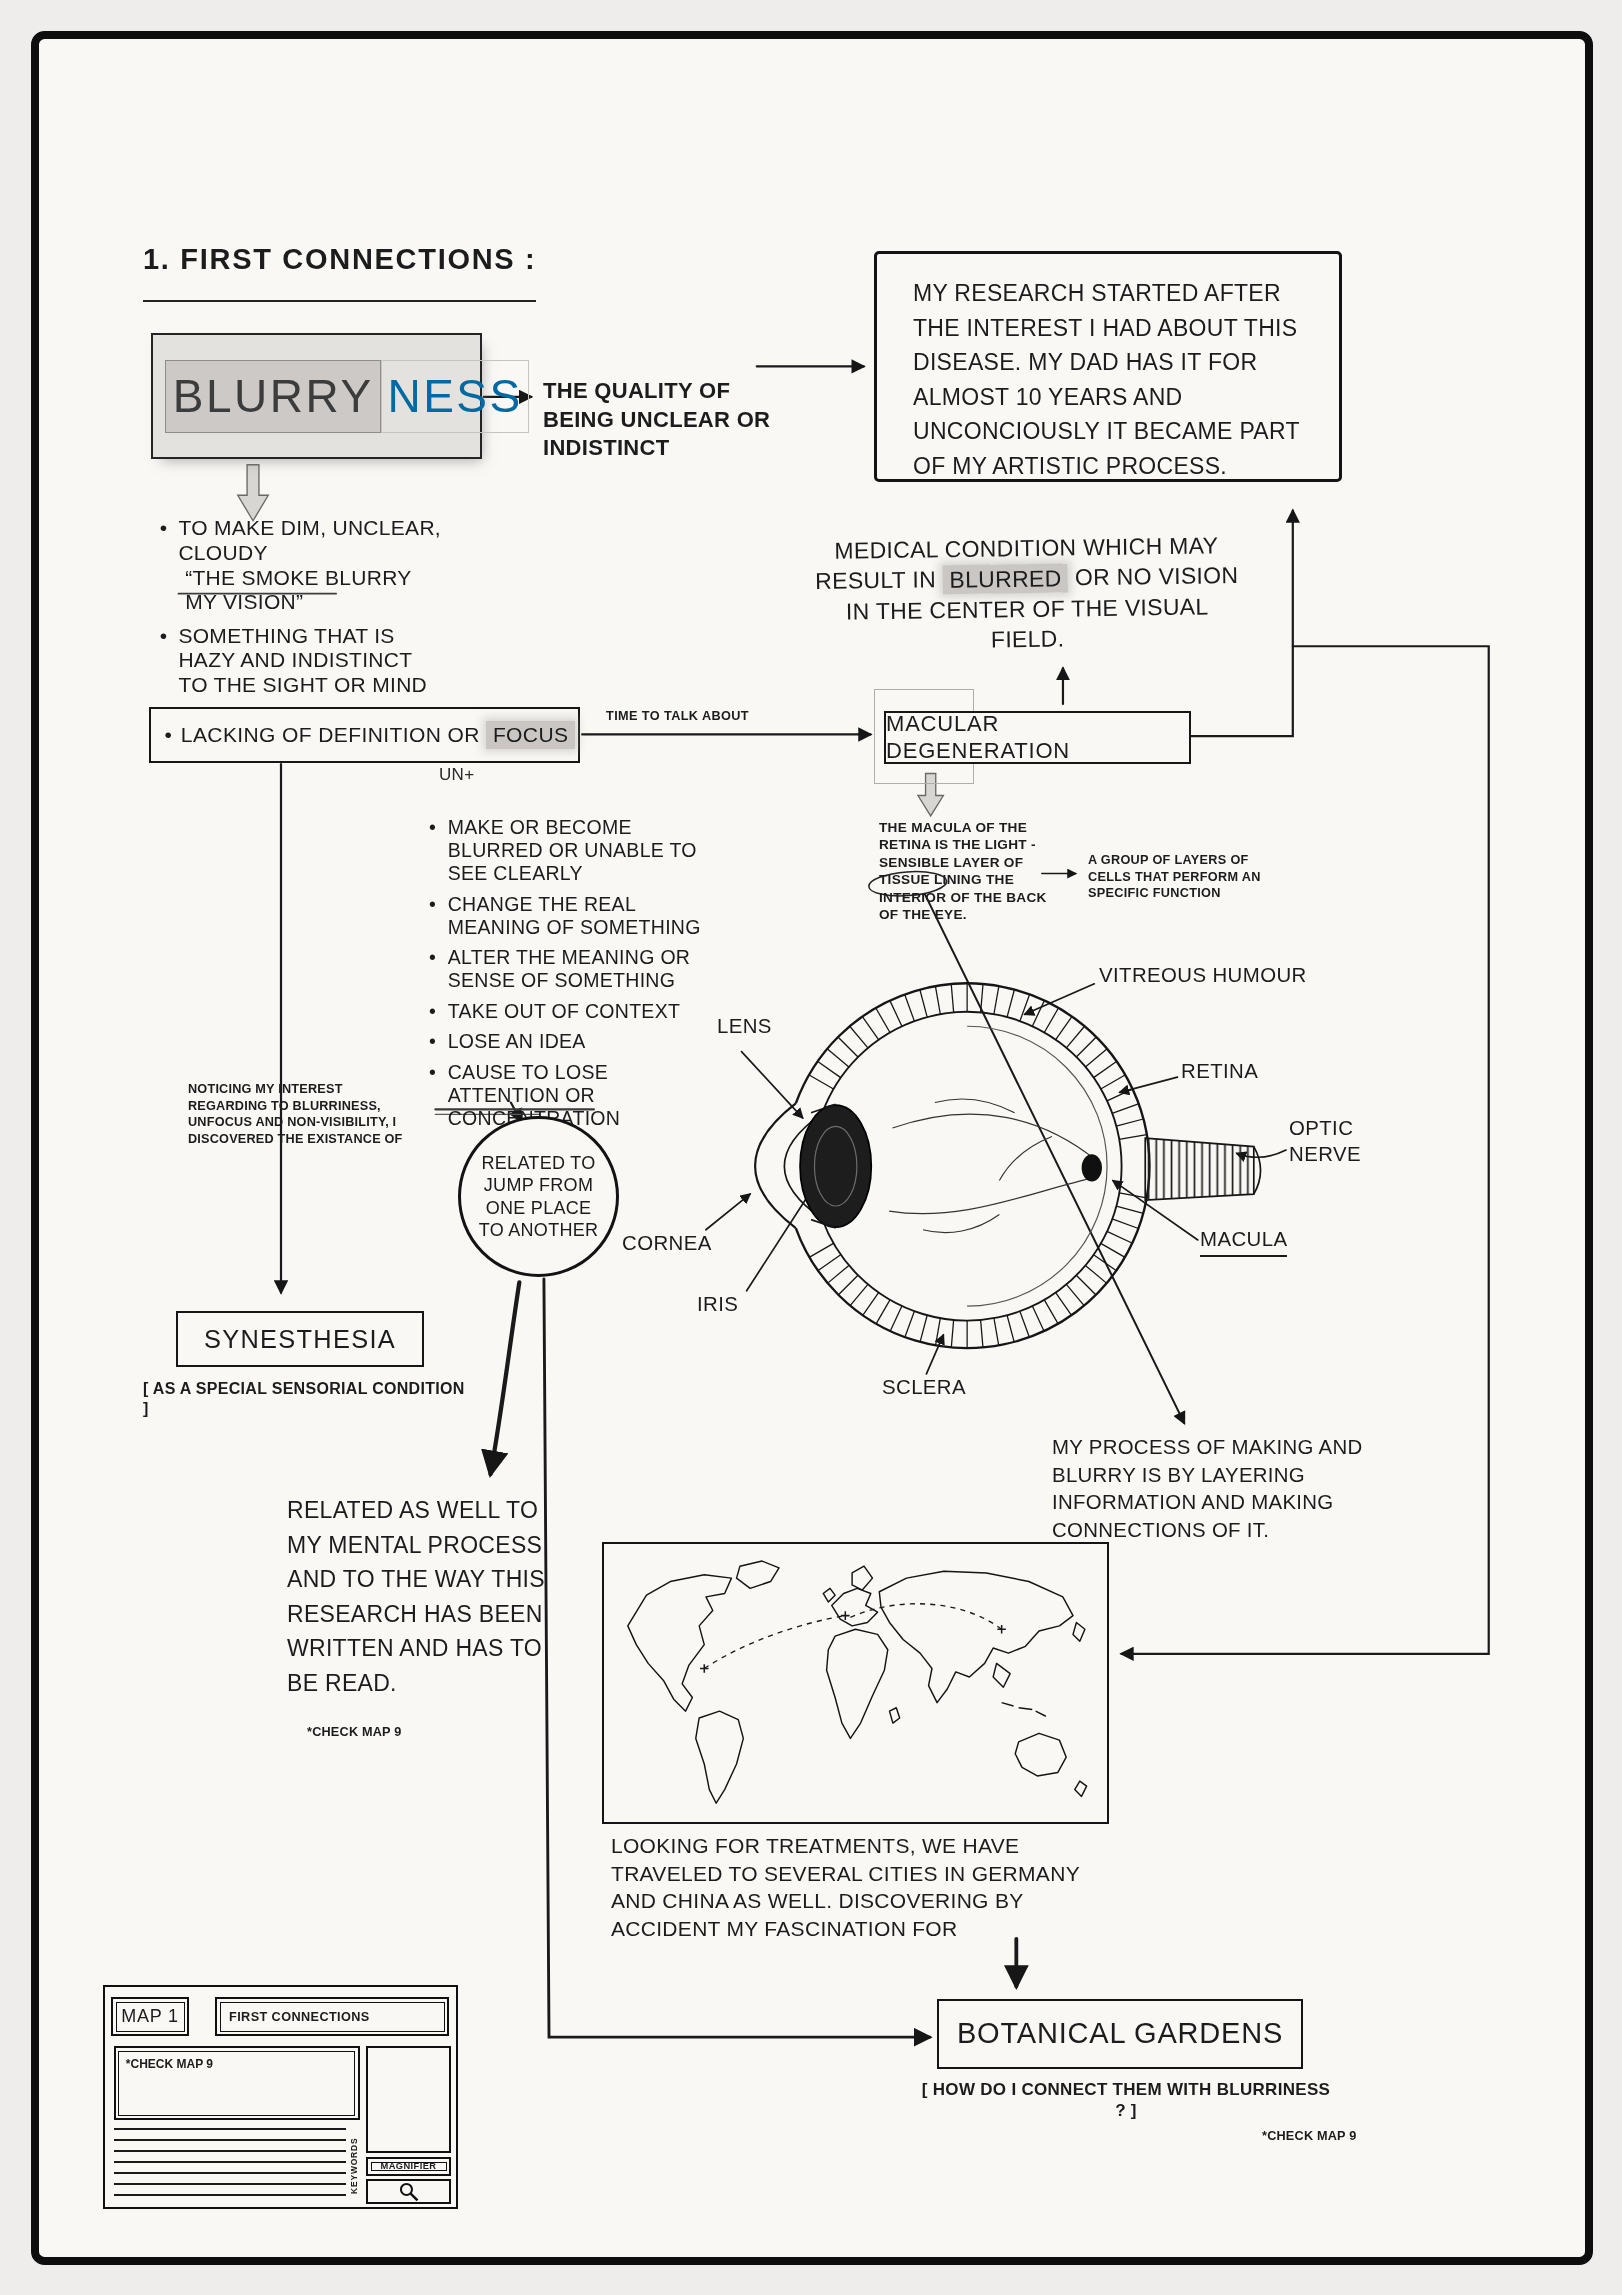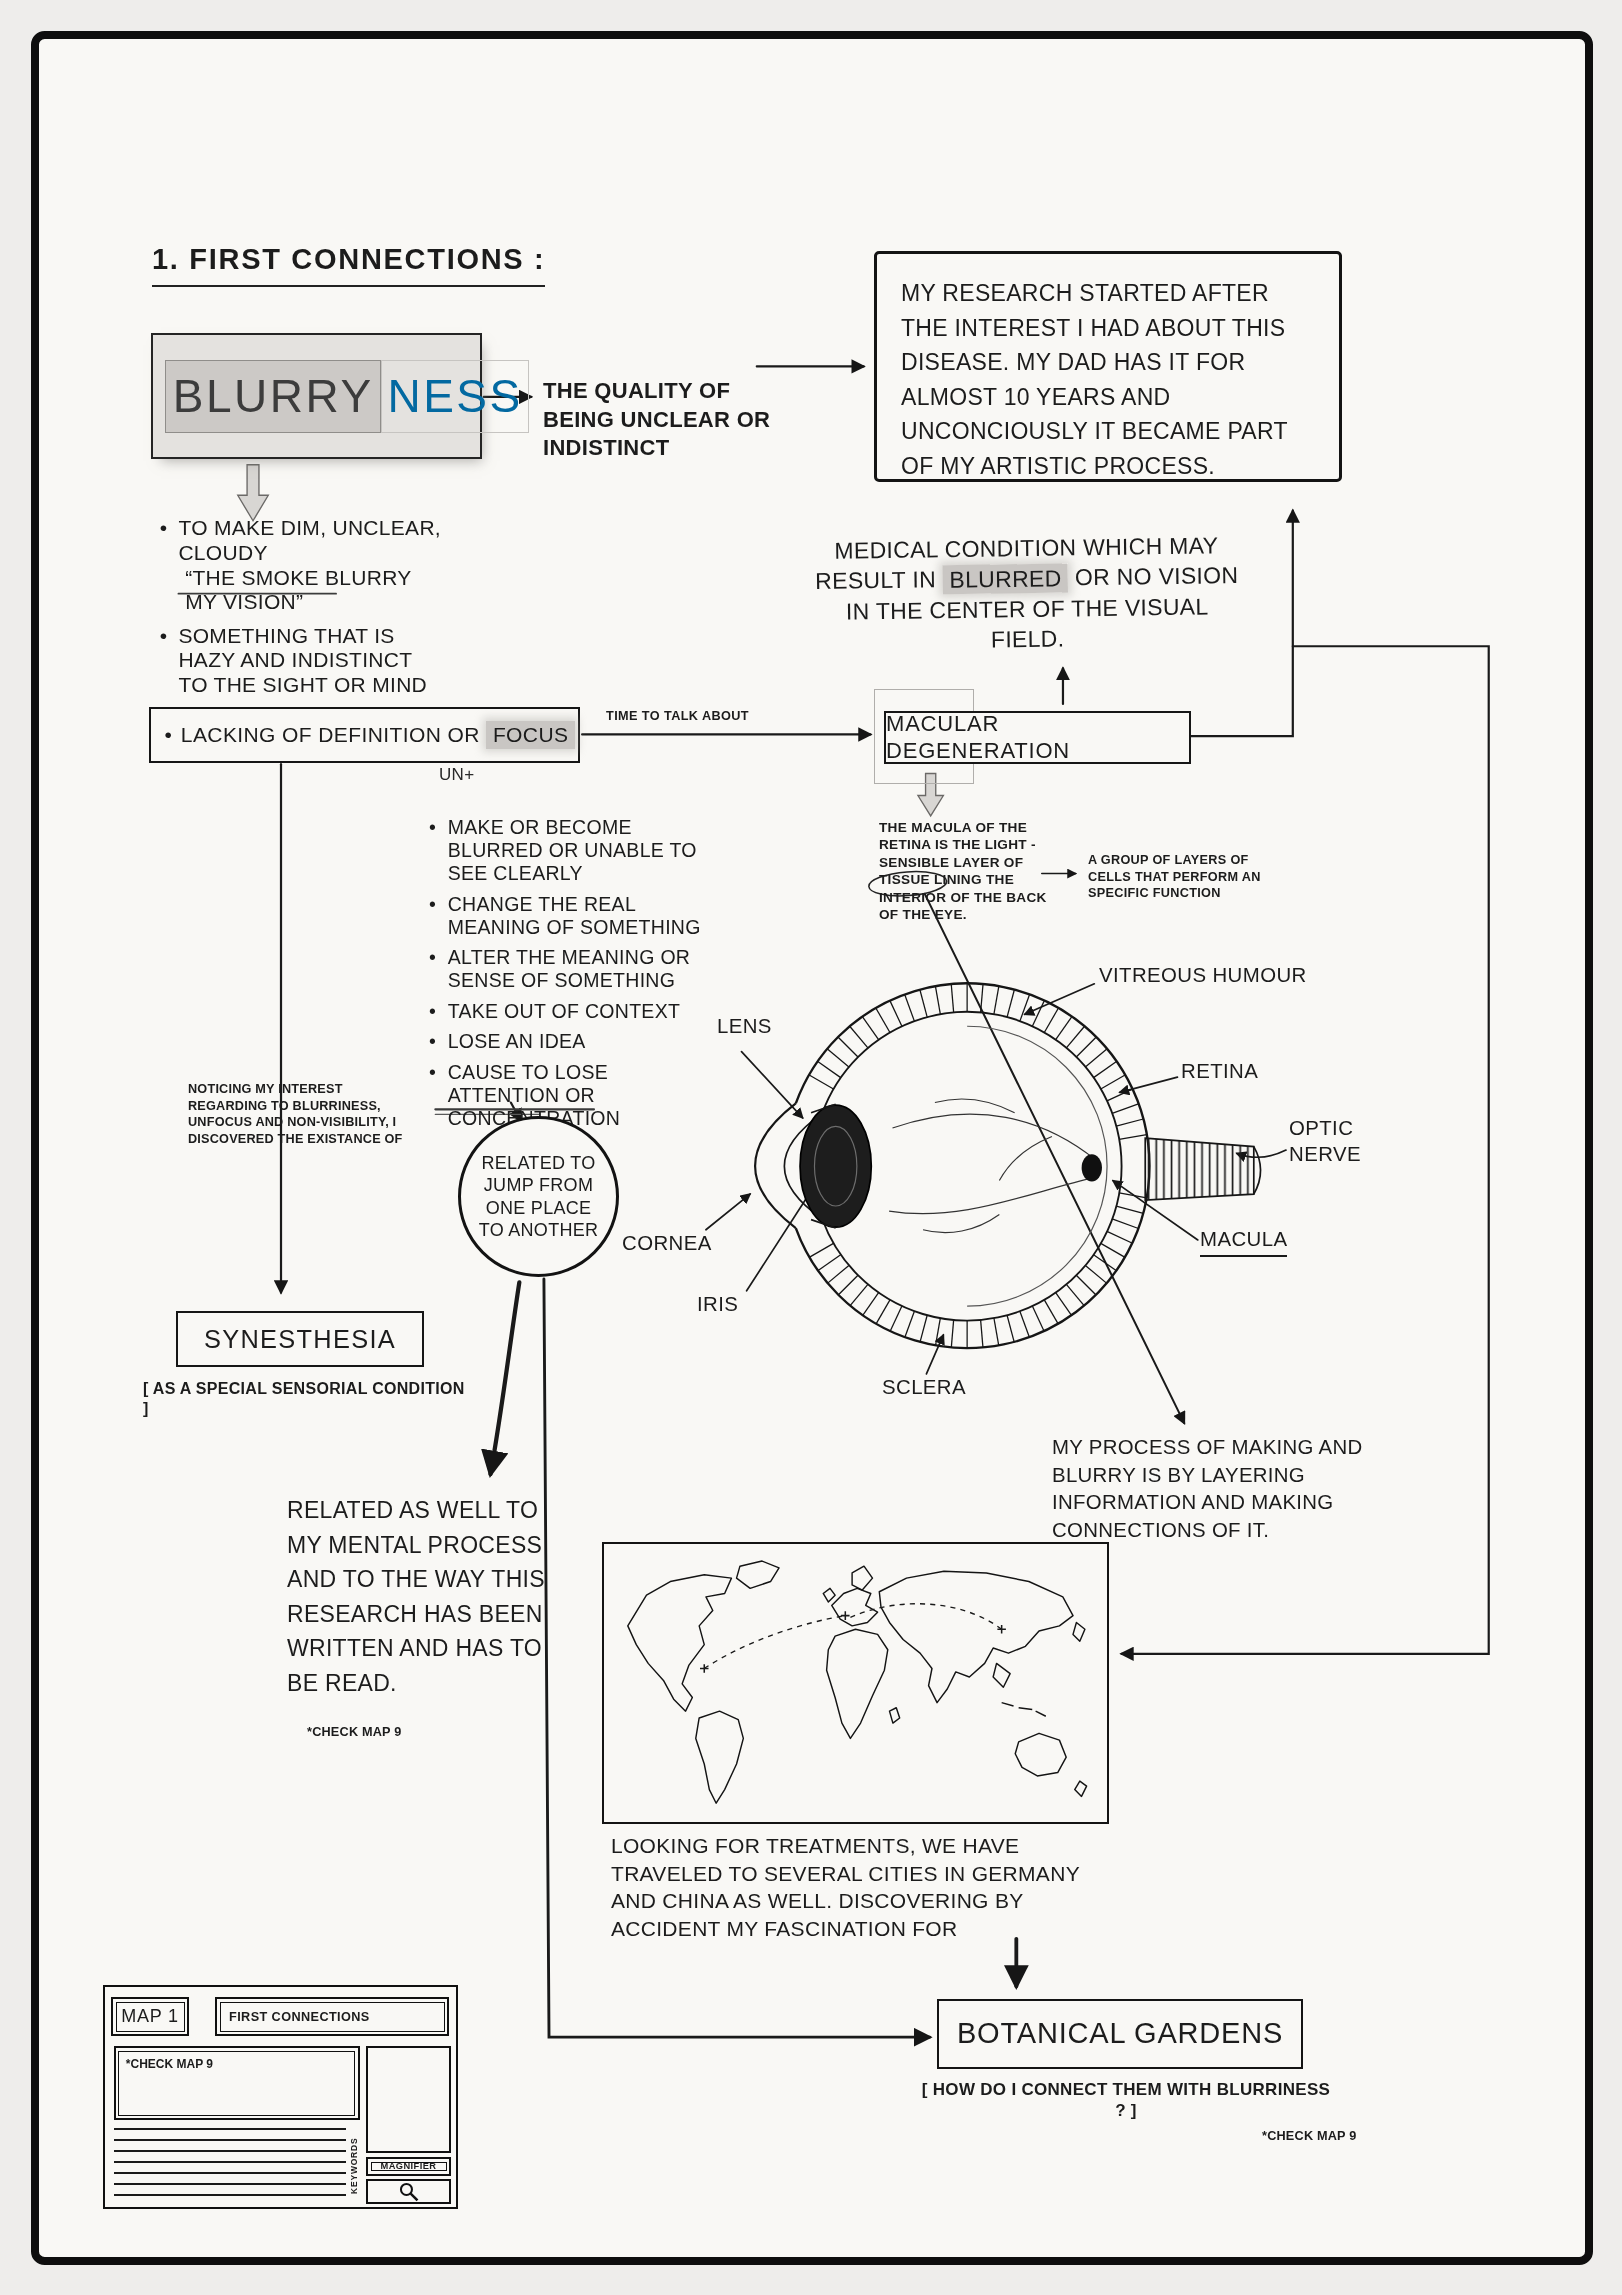--- a/index.html
+++ b/index.html
@@ -7,28 +7,28 @@
   body{font-family:"Liberation Sans",sans-serif;color:#1c1c1c}
   #canvas{position:relative;width:1623px;height:2295px;background:#eeedeb;overflow:hidden}
   #frame{position:absolute;left:30.5px;top:30.5px;right:30.5px;bottom:30.5px;border:8.5px solid #0e0e0e;border-radius:13.6px;background:#f9f8f5}
   .abs{position:absolute}
   .txt{line-height:1.22;letter-spacing:0.3px;white-space:normal}
   .small{font-size:12.7px;line-height:1.3;font-weight:bold;letter-spacing:0.2px}
   .box{border:2.1px solid #161616;background:#f9f8f5}
   #overlay{position:absolute;left:0;top:0;z-index:5;pointer-events:none}
   .layer{z-index:10}
 
-  #title{left:152px;top:242px;font-size:29px;letter-spacing:1.7px;border-bottom:2.5px solid #222;padding-bottom:8px;font-weight:bold}
+  #title{left:143px;top:242px;font-size:29px;letter-spacing:1.7px;border-bottom:2.5px solid #222;padding-bottom:23px;font-weight:bold}
 
   #blurry-box{left:151px;top:333px;width:331px;height:126px;border:2.5px solid #242424;background:#e4e2df;display:flex;align-items:center;padding-left:12px;box-shadow:5.1px 6.8px 12px -5.1px rgba(120,118,115,.55)}
   #blurry-part1{font-size:46px;color:#3c3c3c;background:#ccc9c6;border:1.7px solid #8f8d8a;padding:8.5px 6.8px;letter-spacing:2.5px}
   #blurry-part2{font-size:46px;color:#0369a1;border:1.3px solid #c6c4c1;padding:8.5px 5.1px;letter-spacing:2.5px}
 
   #quality-note{left:543px;top:377px;width:246px;font-size:22px;font-weight:bold;line-height:1.3}
-  #research-box{left:874px;top:251px;width:468px;height:231px;border:3px solid #141414;border-radius:5.1px;background:#f9f8f5;padding:22px 24px;font-size:23px;line-height:1.5;letter-spacing:0.3px}
+  #research-box{left:874px;top:251px;width:468px;height:231px;border:3px solid #141414;border-radius:5.1px;background:#f9f8f5;padding:22px 36px;font-size:23px;line-height:1.5;letter-spacing:0.3px}
 
   #definitions{left:158px;top:516px;width:293px;font-size:21px;line-height:1.18}
   .def-item{position:relative;padding-left:20.4px;margin-bottom:8.5px}
   .def-item::before{content:"\2022";position:absolute;left:1.7px;top:0}
   .quote{display:block;padding-left:6.8px;width:242px}
 
   #lacking-box{left:149px;top:707px;width:431px;height:56px;display:flex;align-items:center;padding-left:13.6px;font-size:21px;letter-spacing:0.4px}
   #lacking-box::before{content:"\2022";margin-right:8.5px}
   .hl{background:#c9c6c3;padding:1.7px 6.8px;box-shadow:0 0 8.5px 3.4px rgba(170,168,165,.45)}
   #un-label{left:439px;top:765px;font-size:17px;color:#2a2a2a}

